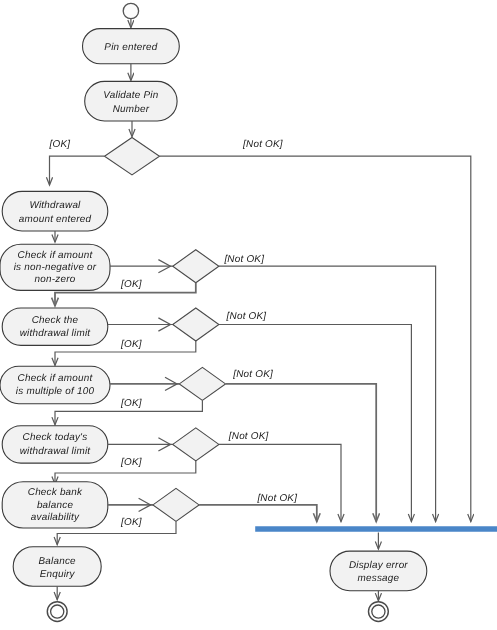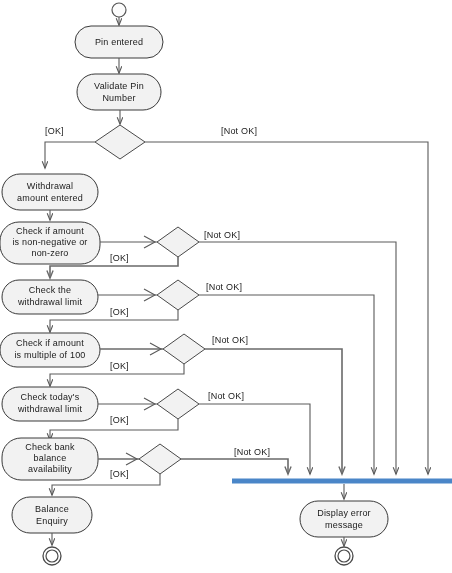--- a/index.html
+++ b/index.html
@@ -10,20 +10,21 @@
   body {
     width: 452px;
     height: 573px;
     font-family: "Liberation Sans", sans-serif;
     overflow: hidden;
   }
   #diagram-root {
     position: relative;
     width: 452px;
     height: 573px;
+    font-style: italic;
   }
   svg#activity-diagram {
     display: block;
     width: 452px;
     height: 573px;
   }
   .node-shape {
     fill: #f2f2f2;
     stroke: #3a3a3a;
     stroke-width: 1;

